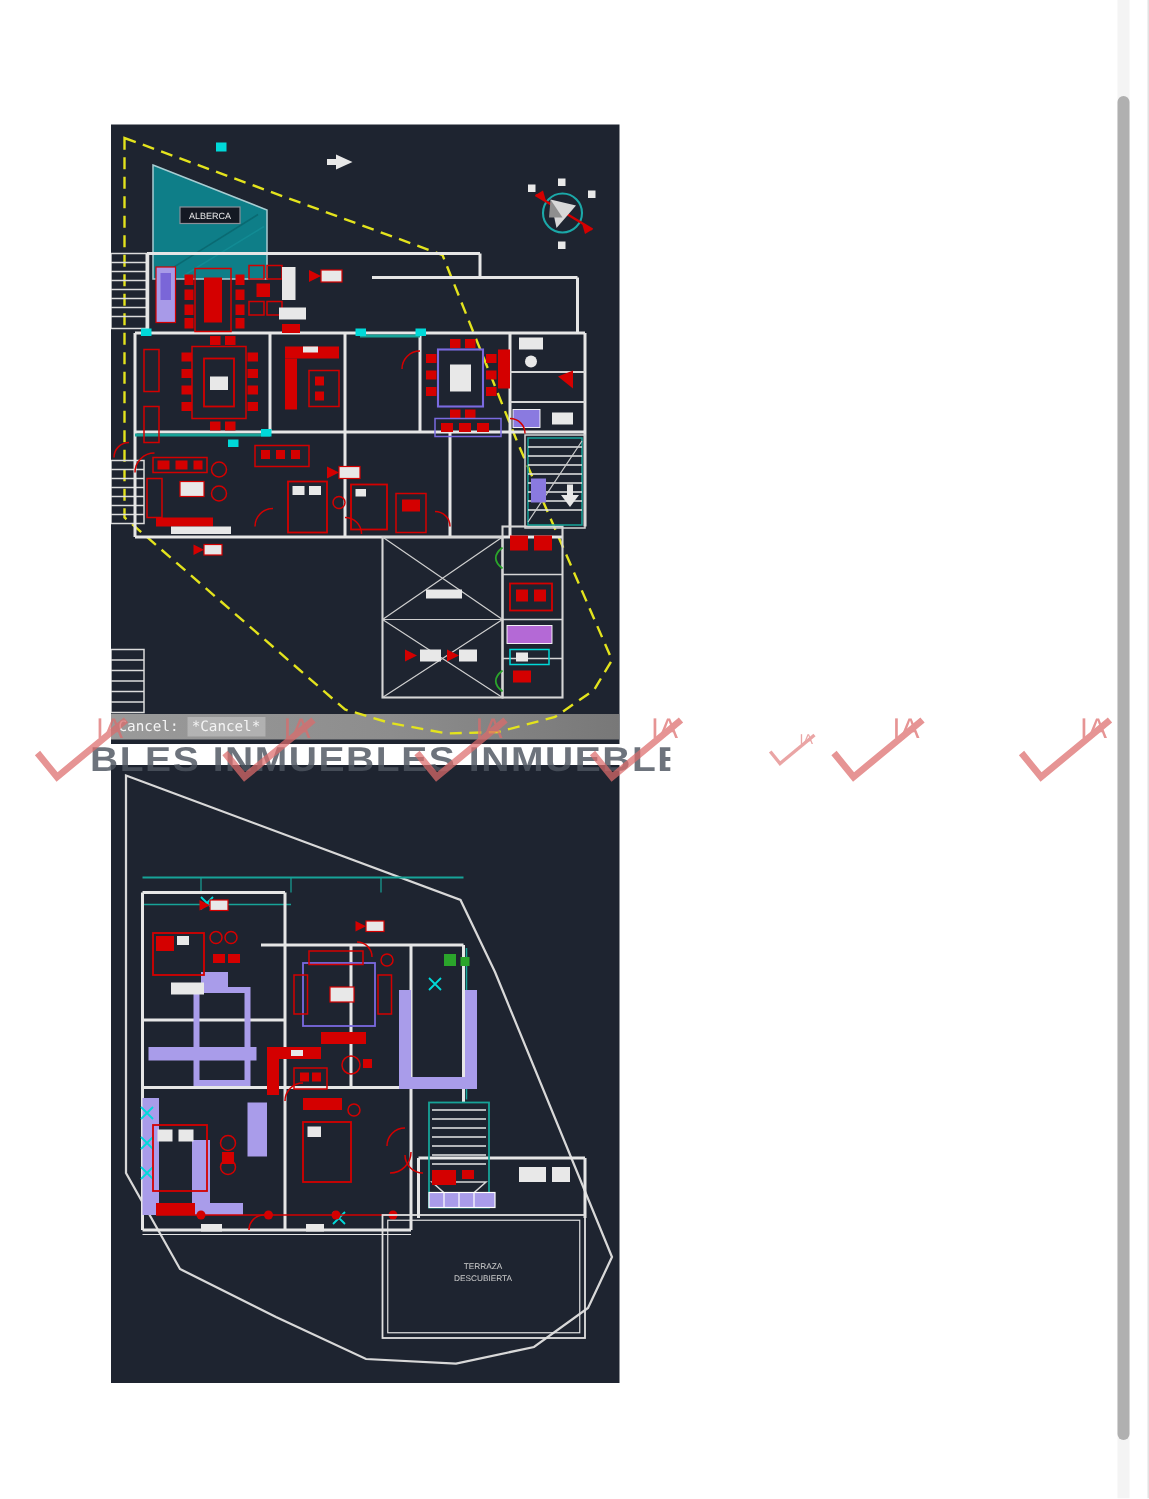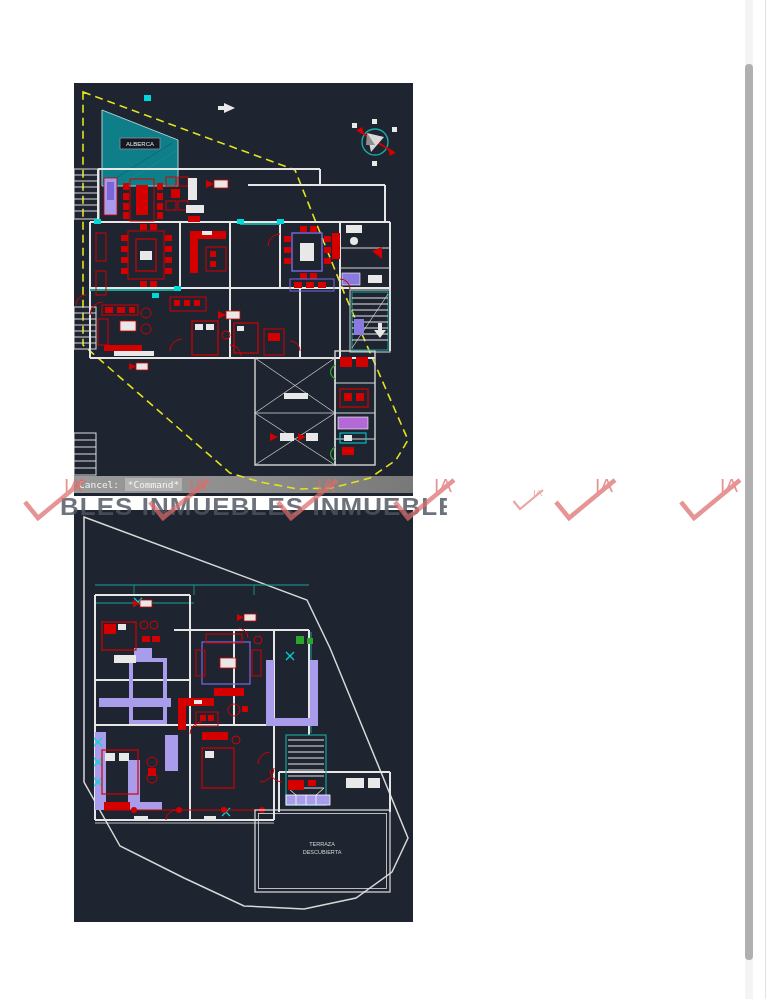--- a/index.html
+++ b/index.html
@@ -30,21 +30,21 @@
   .scrollbar-thumb{position:absolute;left:0;top:64px;width:8px;height:896px;background:#b0b0b0;border-radius:4px;}
 
   text{font-family:"Liberation Sans",sans-serif;}
 </style>
 </head>
 <body>
 
 <div class="page">
 
   <div class="cad-panel" id="panel-ground">
-    <div class="cmdbar"><span>Cancel: </span><span class="cmd-val">*Command*</span></div>
+    <div class="cmdbar"><span>Cancel: </span><span class="cmd-val">*Cancel*</span></div>
     <svg width="339" height="413" viewBox="0 0 339 413">
 
       <polygon points="9,9 221,87 271,212 334,357 322,377 296,395 258,405 224,406 186,399 156,390 9,262" fill="none" stroke="#e3e31d" stroke-width="1.6" stroke-dasharray="8 5"></polygon>
 
       <g>
         <polygon points="28,27 104,57 104,103 28,103" fill="#0e7e88" stroke="#a8cdd2" stroke-width="1"></polygon>
         <line x1="34" y1="100" x2="98" y2="60" stroke="#0a6a72" stroke-width="1"></line>
         <line x1="48" y1="101" x2="102" y2="68" stroke="#128b94" stroke-width="1"></line>
         <rect x="46" y="55" width="40" height="11" fill="#141923" stroke="#8a8f98" stroke-width="0.8"></rect>
         <text x="66" y="63" font-size="6" fill="#e8e8e8" text-anchor="middle">ALBERCA</text>

